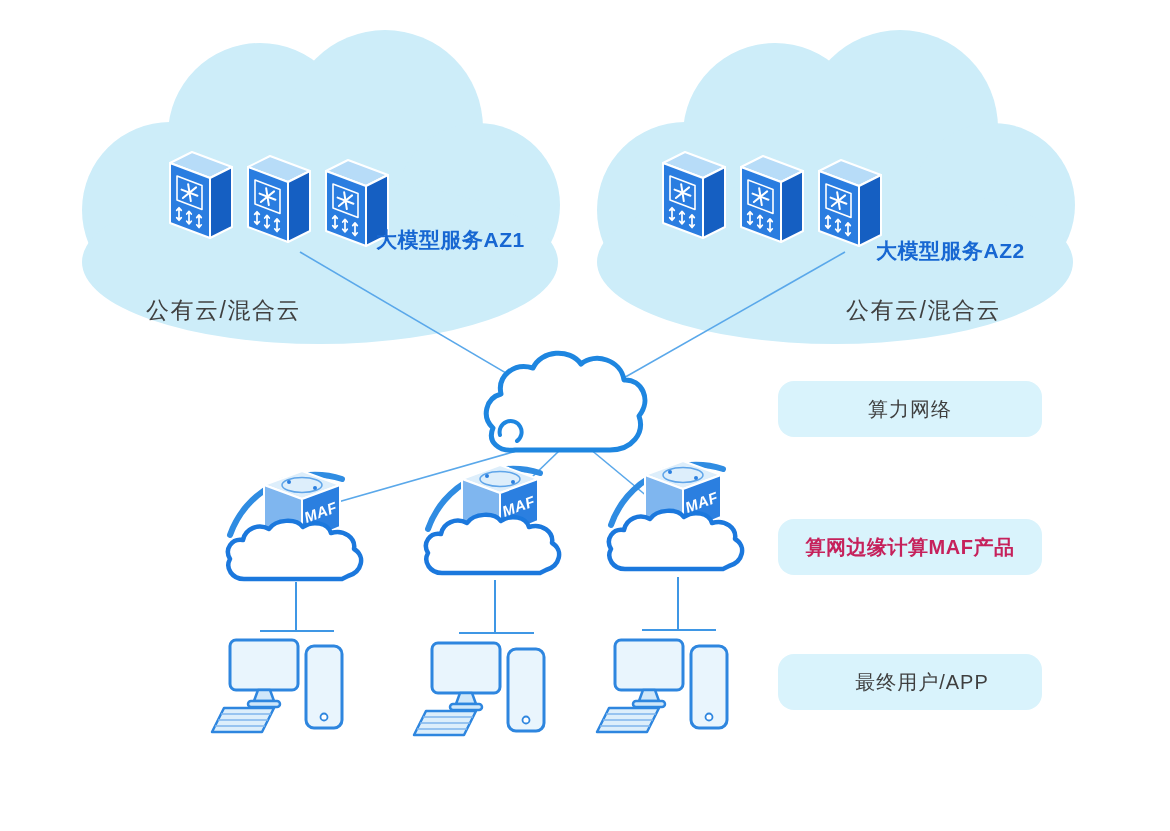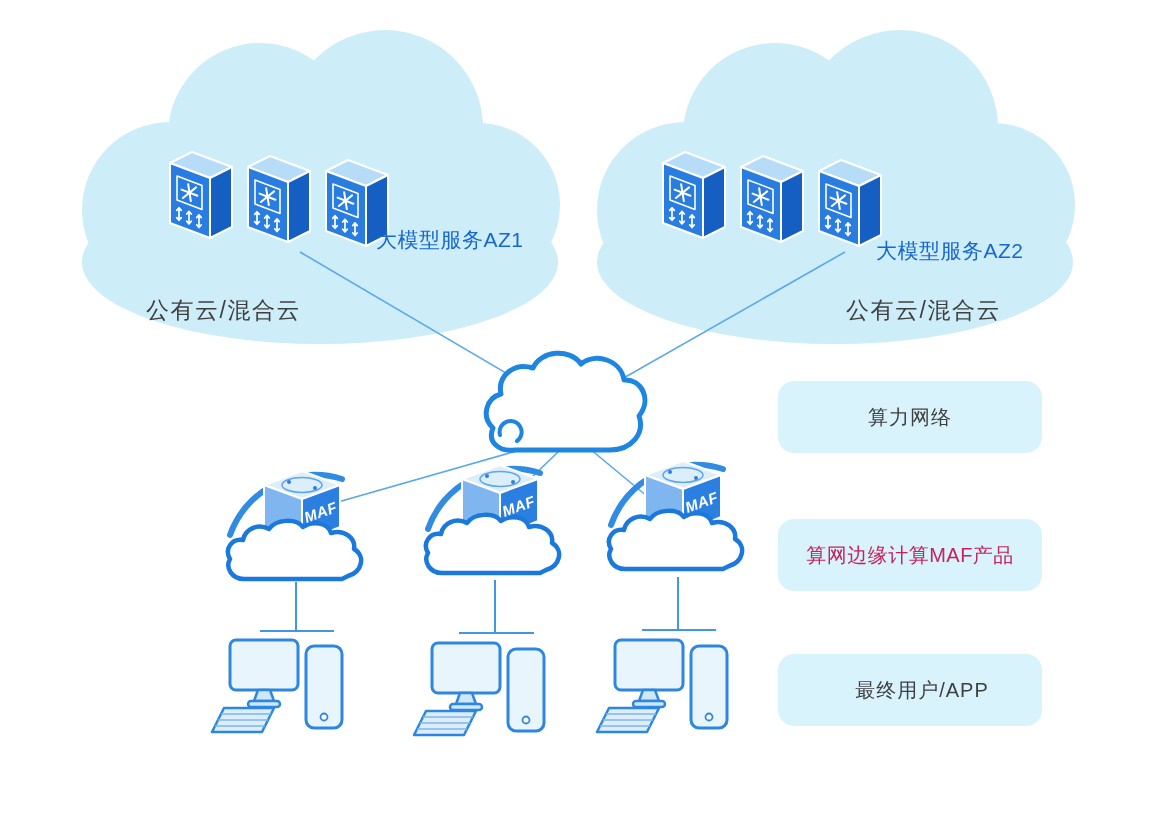--- a/index.html
+++ b/index.html
@@ -1,28 +1,28 @@
 <!DOCTYPE html>
 <html style="--cloud-fill: #cdedf9; --accent-blue: #1e86e0; --line-blue: #5aa8ea; --label-box-fill: #d9f3fc; --service-label-blue: #1767d2; --highlight-red: #c6215b; --text-dark: #3f3f3f;"><head>
 <meta charset="utf-8">
 <style>
   * { margin:0; padding:0; box-sizing:border-box; }
   html,body { width:1170px; height:831px; }
   body { background:#ffffff; font-family:"Liberation Sans", sans-serif; overflow:hidden; }
   .canvas { position:relative; width:1170px; height:831px; background:#ffffff; }
   .canvas > svg { position:absolute; left:0; top:0; }
-  .svc-label { position:absolute; font-size:21px; font-weight:400;
+  .svc-label { position:absolute; font-size:21px; font-weight:700;
                color:var(--service-label-blue,#1767d2); letter-spacing:0.5px; white-space:nowrap; }
   .type-label { position:absolute; font-size:23px; color:var(--text-dark,#3f3f3f);
                 letter-spacing:1.5px; white-space:nowrap; }
-  .pill { position:absolute; left:778px; width:264px; height:72px;
+  .pill { position:absolute; left:778px; width:264px; height:56px;
           background:var(--label-box-fill,#d9f3fc); border-radius:16px;
           display:flex; align-items:center; justify-content:center;
           font-size:20px; color:var(--text-dark,#3f3f3f); letter-spacing:1px; }
-  .pill.highlight { color:var(--highlight-red,#c6215b); font-weight:400; letter-spacing:0.5px; }
+  .pill.highlight { color:var(--highlight-red,#c6215b); font-weight:700; letter-spacing:0.5px; }
   .maf-text { font-size:15px; font-weight:700; font-style:italic; fill:#ffffff; letter-spacing:0.5px; }
 </style>
 </head>
 <body>
 
 <div class="canvas">
 
 <svg width="1170" height="831" viewBox="0 0 1170 831" xmlns="http://www.w3.org/2000/svg">
   <defs>
     <g id="updown-arrow" fill="none" stroke="#ffffff" stroke-width="1.7" stroke-linecap="round" stroke-linejoin="round">

